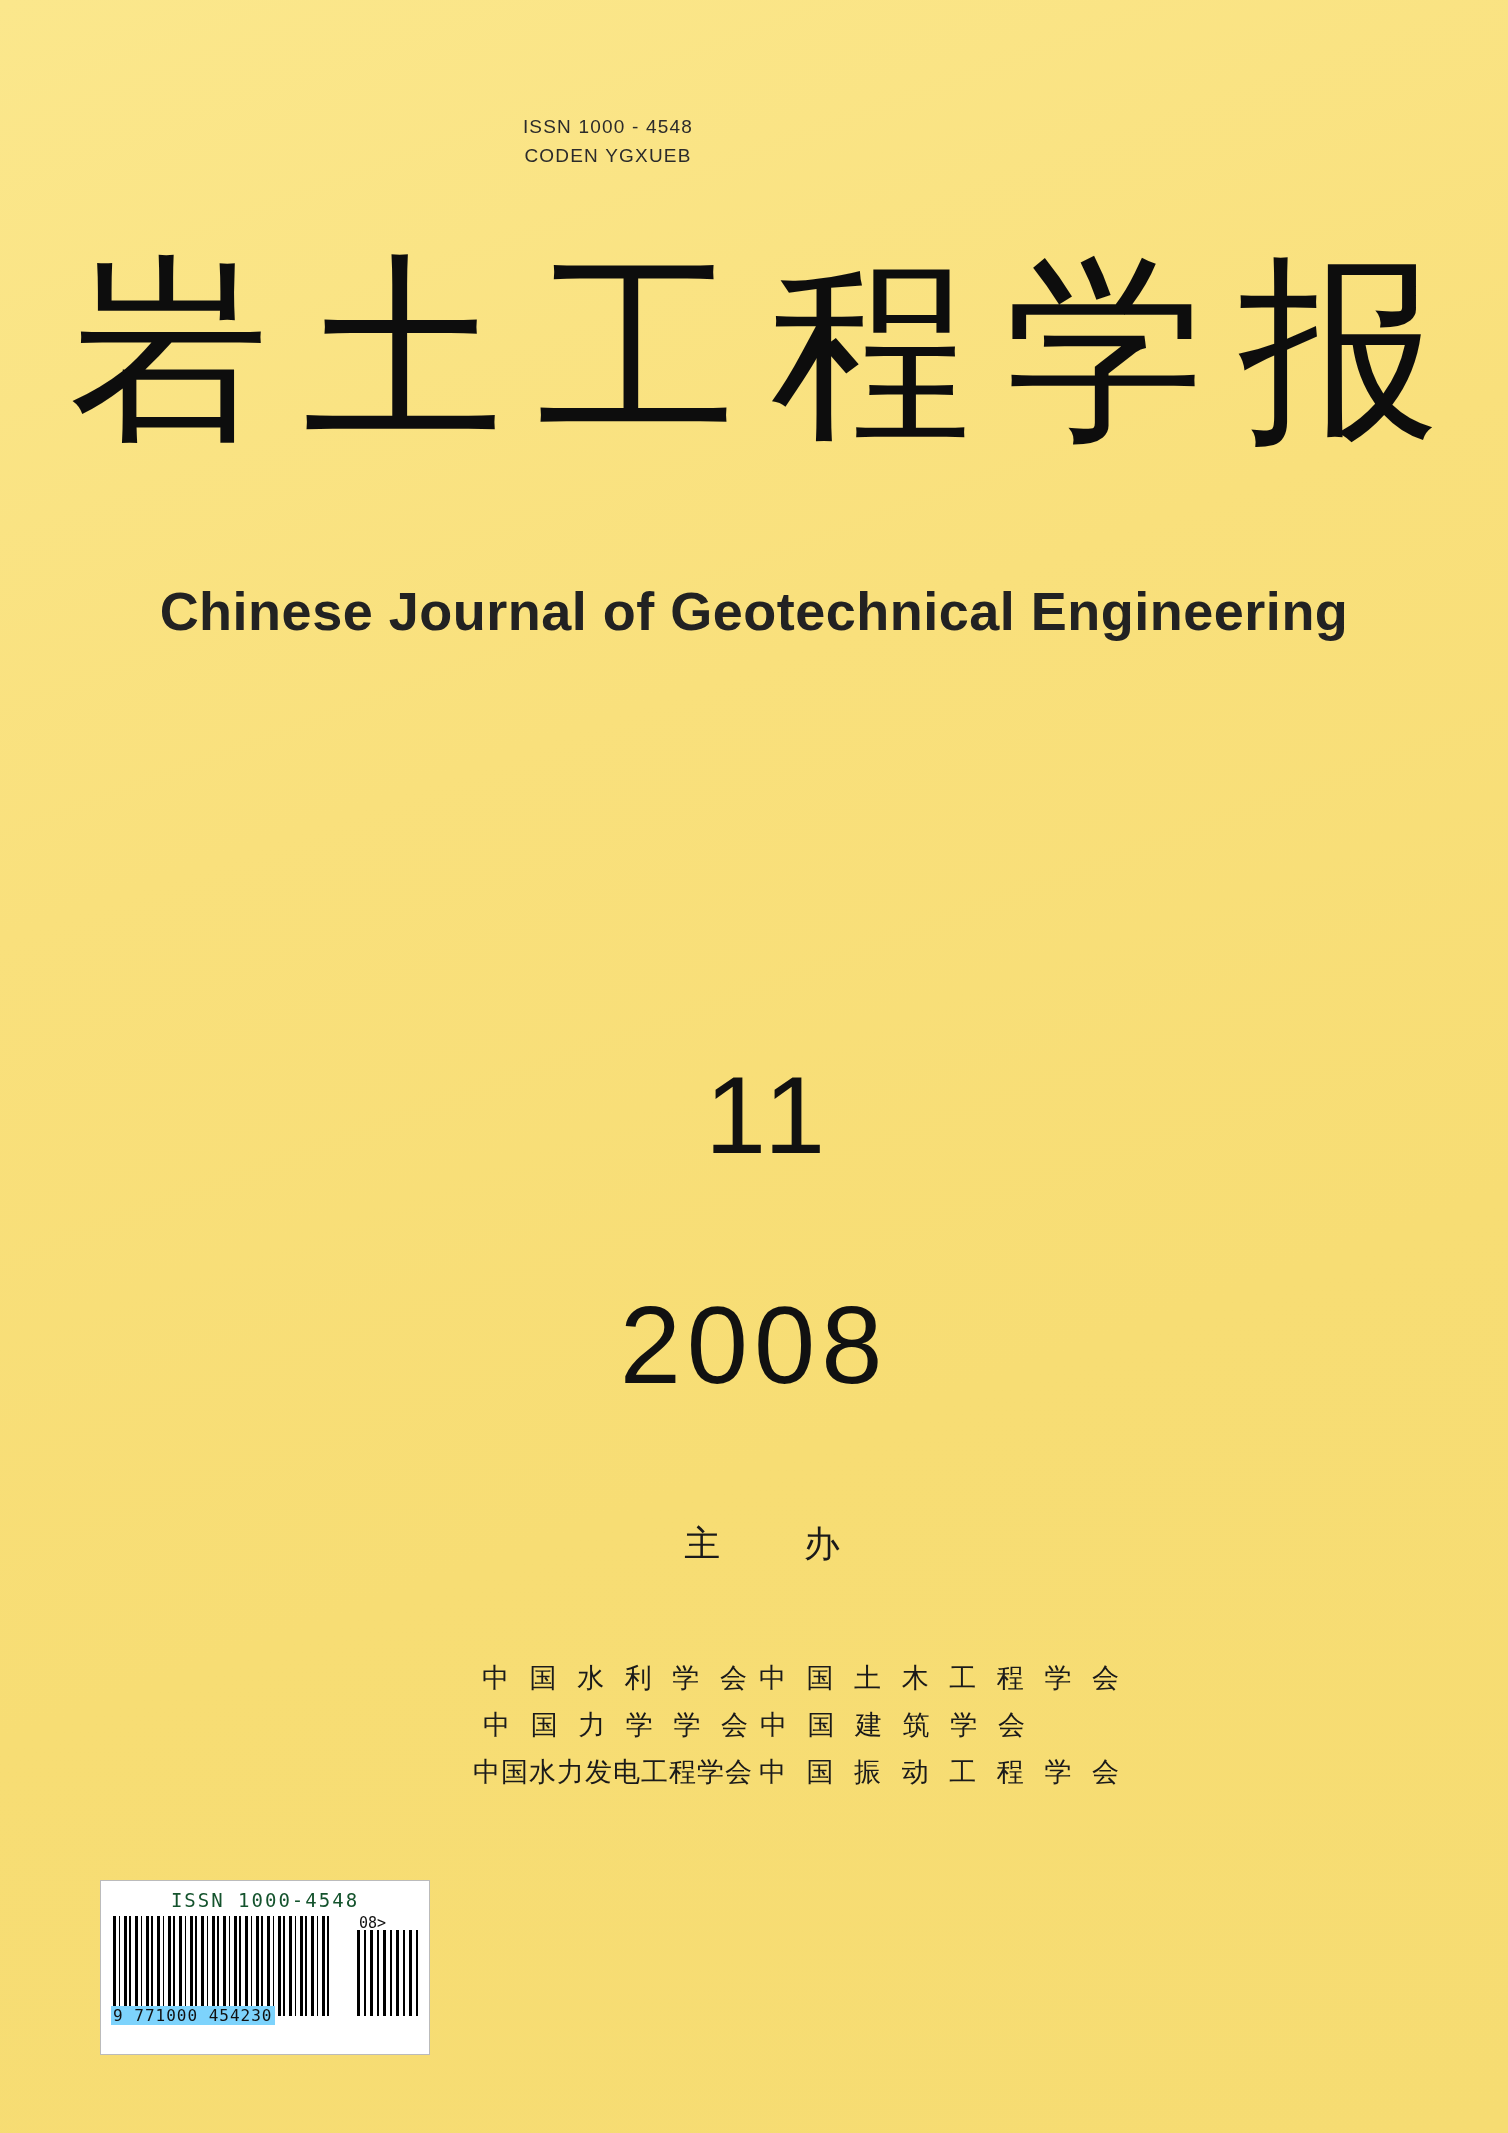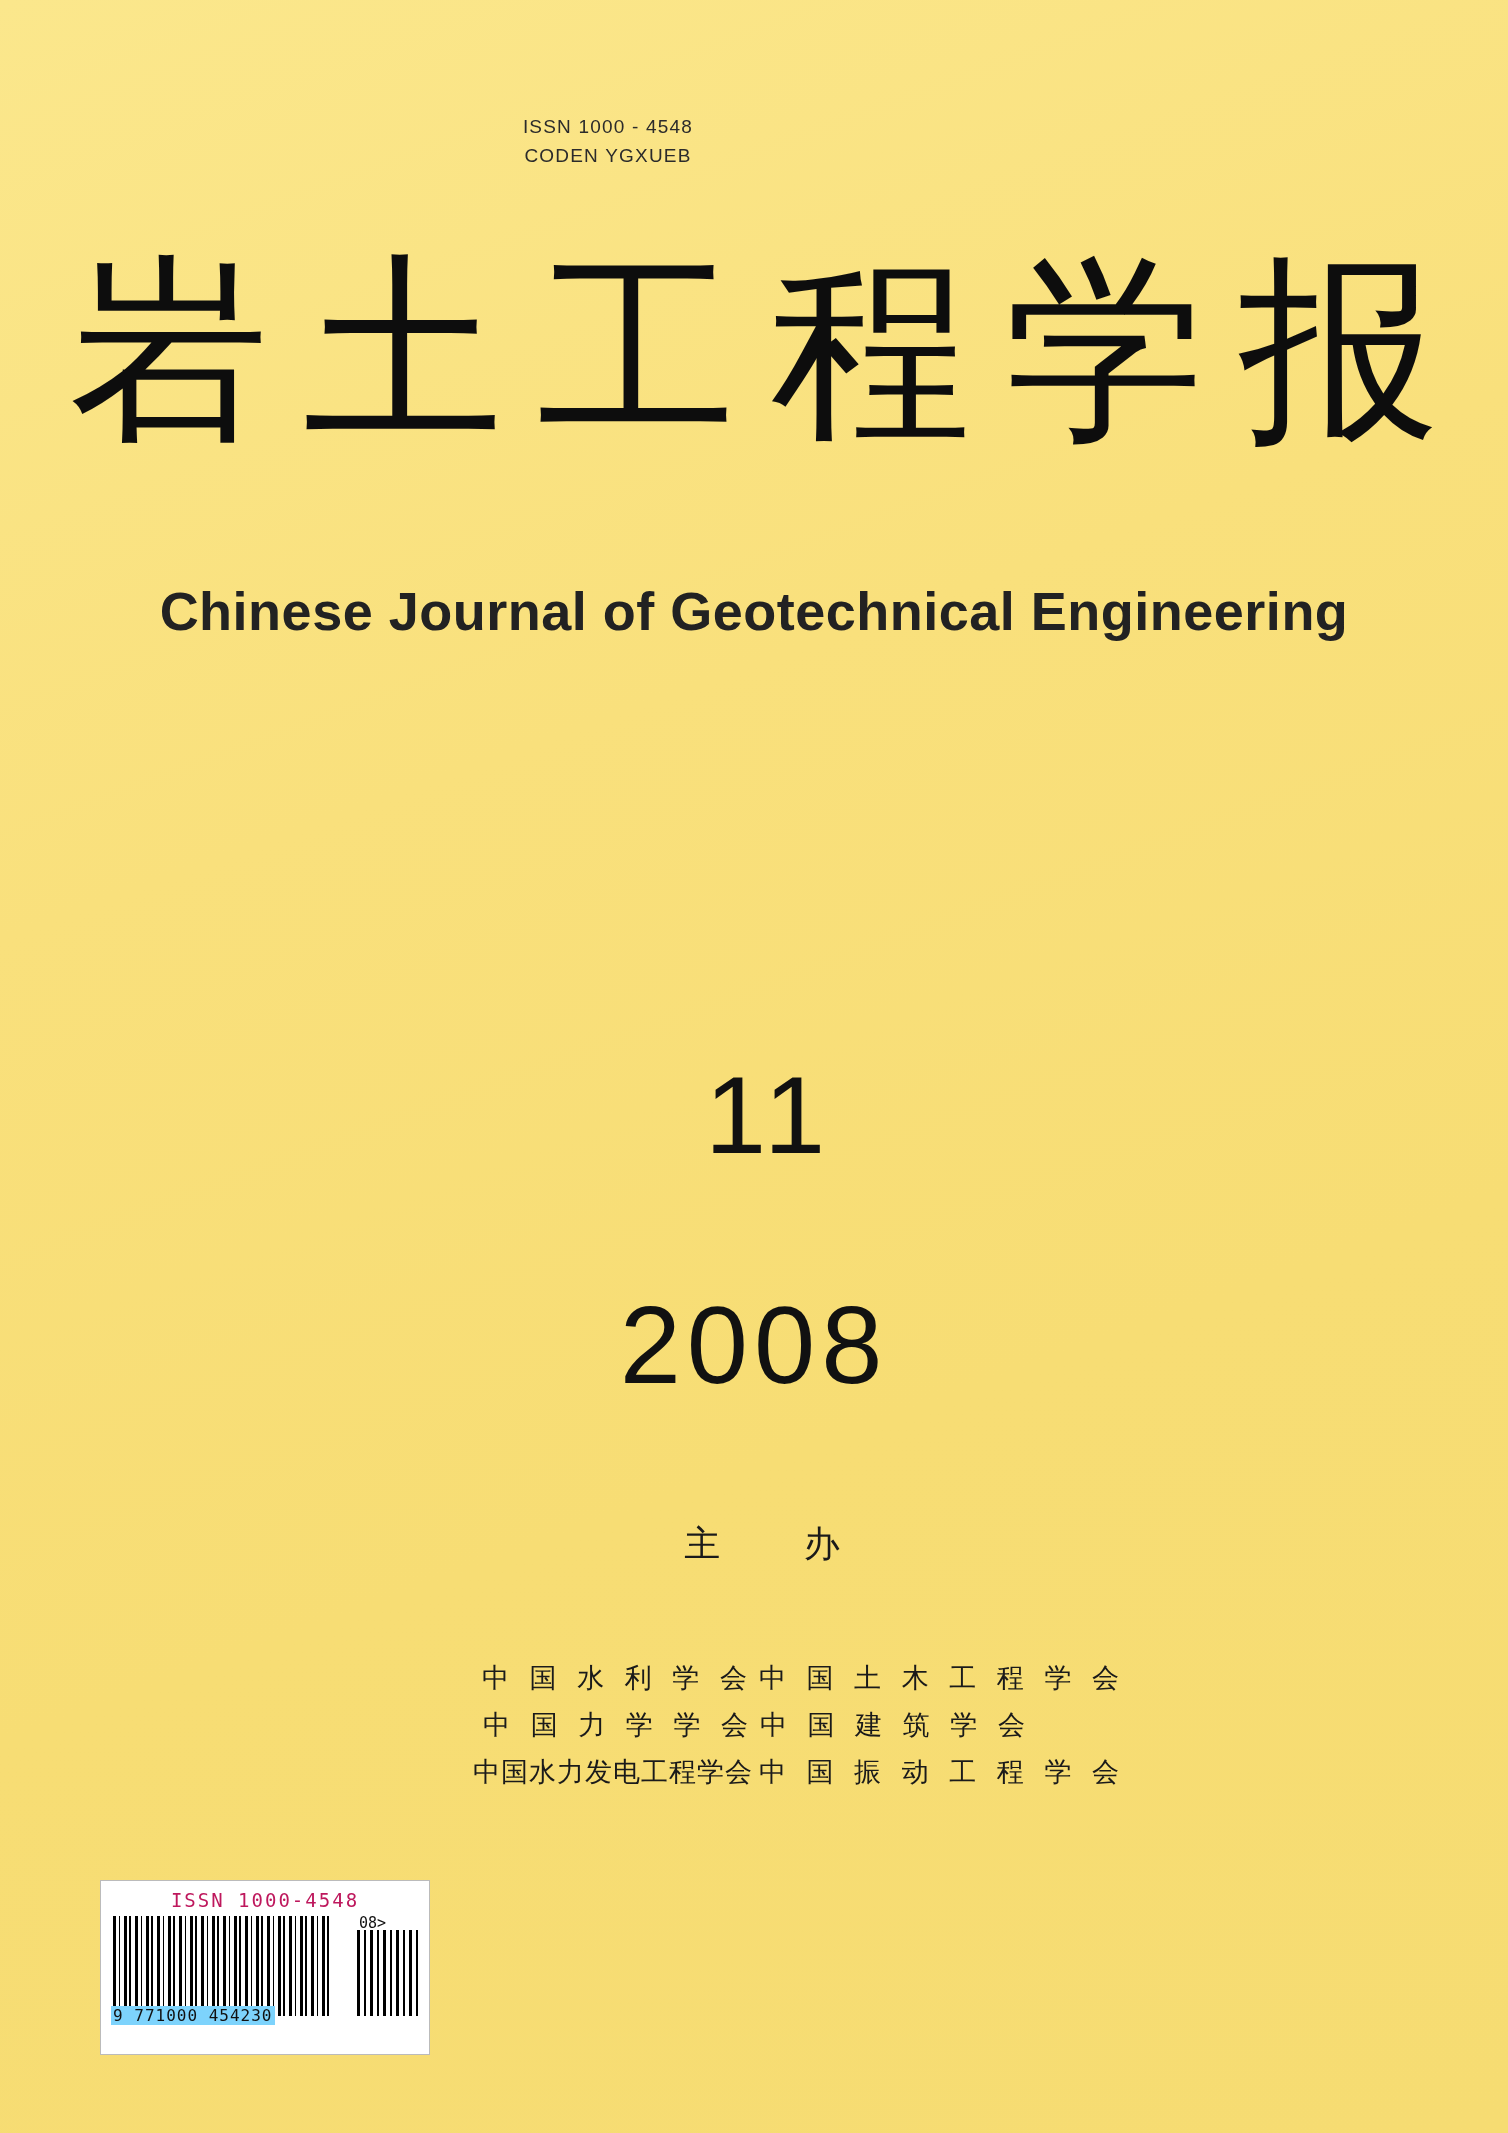--- a/index.html
+++ b/index.html
@@ -143,21 +143,21 @@
     height: 175px;
     background: #ffffff;
     border: 1px solid #bbb;
     padding: 6px 8px 4px 8px;
     box-sizing: border-box;
   }
   .barcode-issn {
     font-family: "DejaVu Sans Mono", monospace;
     font-size: 19px;
     letter-spacing: 2px;
-    color: #be185d;
+    color: #14532d;
     text-align: center;
     margin-top: 2px;
     margin-bottom: 5px;
   }
   .barcode-body {
     position: relative;
     height: 105px;
   }
   .bars {
     position: absolute;

